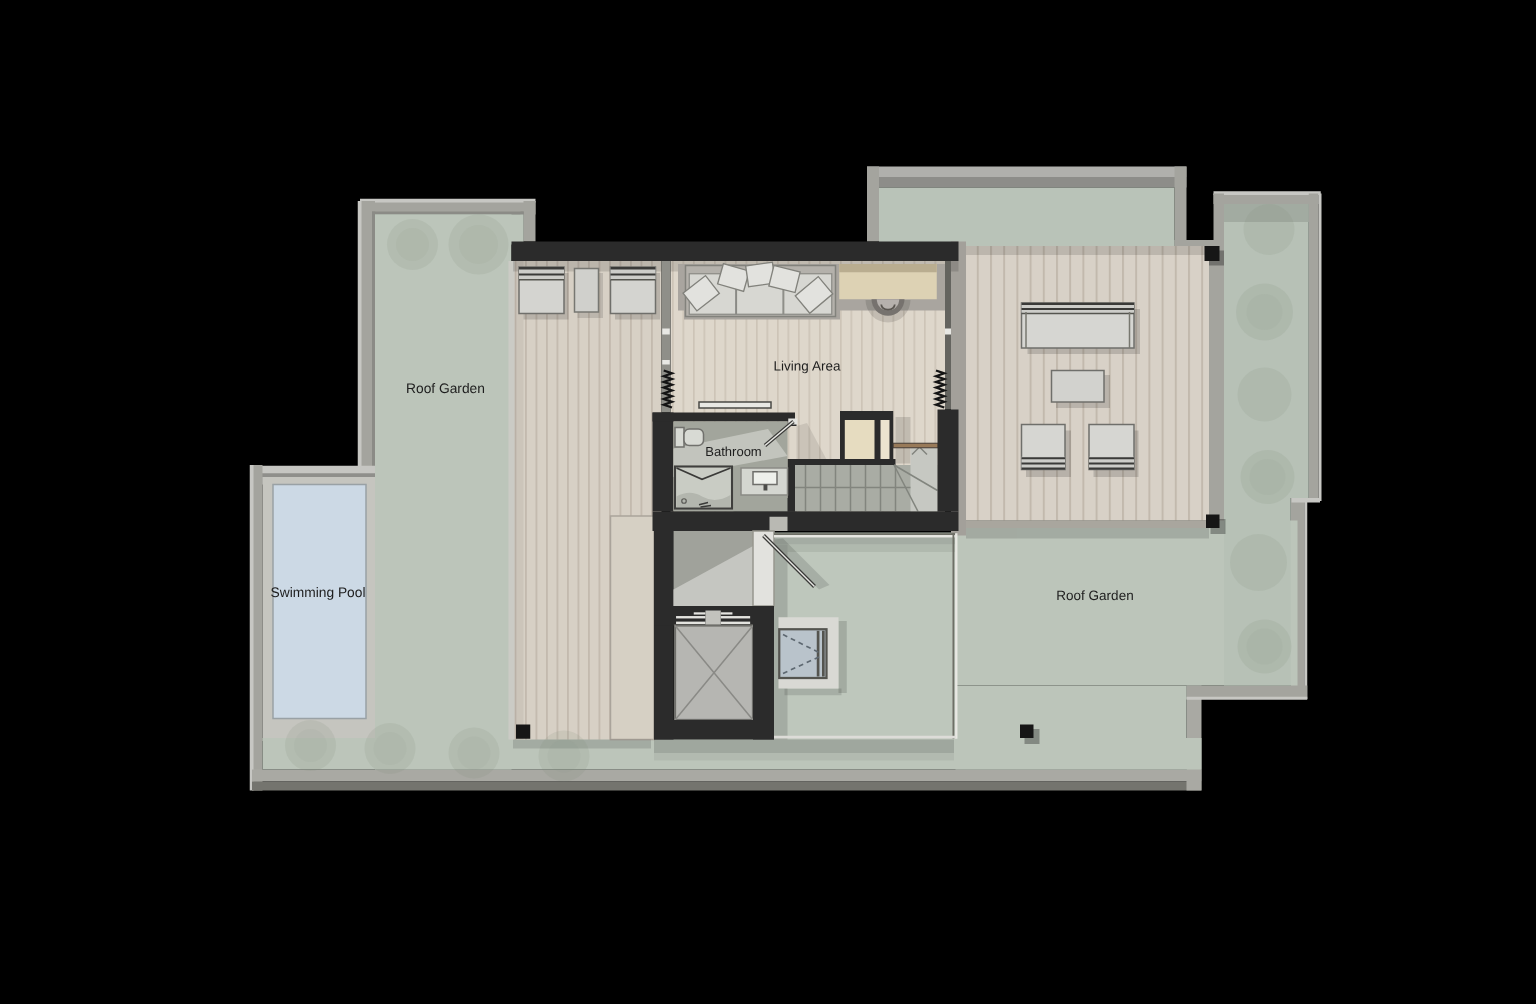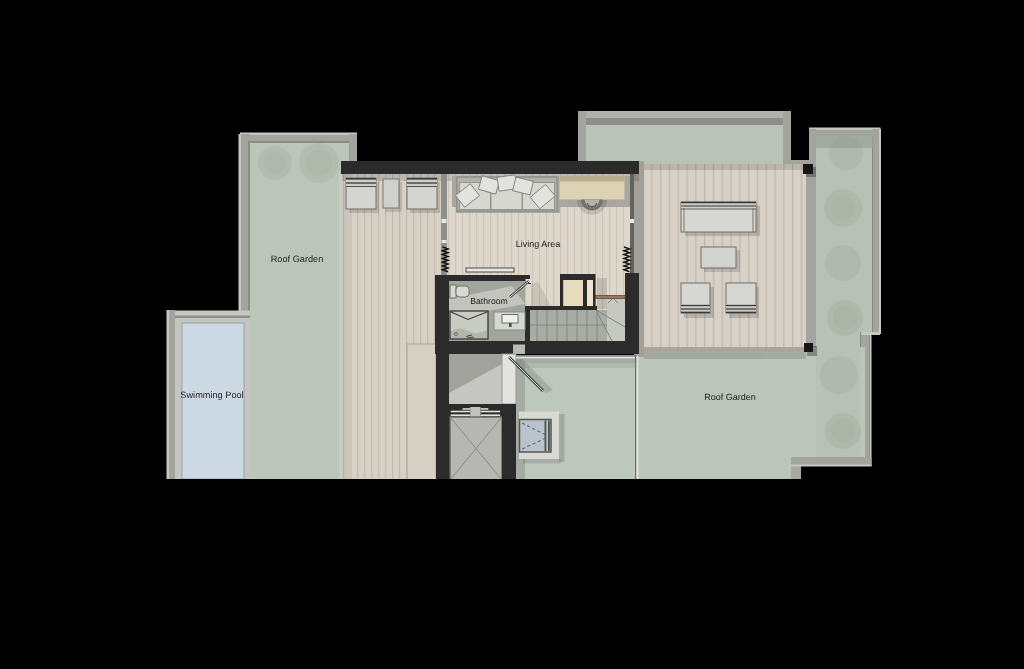--- a/index.html
+++ b/index.html
@@ -1,16 +1,16 @@
 <!DOCTYPE html>
 <html><head>
 <meta charset="utf-8">
 <style>
   html,body{margin:0;padding:0;background:#000;}
-  #plan{position:relative;width:1024px;height:479px;background:#000;overflow:hidden;}
+  #plan{position:relative;width:1024px;height:669px;background:#000;overflow:hidden;}
   svg{display:block;will-change:transform;}
   text{font-family:"Liberation Sans", sans-serif;fill:#1d1d1d;}
 </style>
 </head>
 <body>
 <div id="plan">
 <svg width="1024" height="669" viewBox="0 0 1024 669">
 <defs>
   <pattern id="deckL" width="7" height="8" patternUnits="userSpaceOnUse">
     <rect width="7" height="8" fill="#d7d0c5"></rect>

